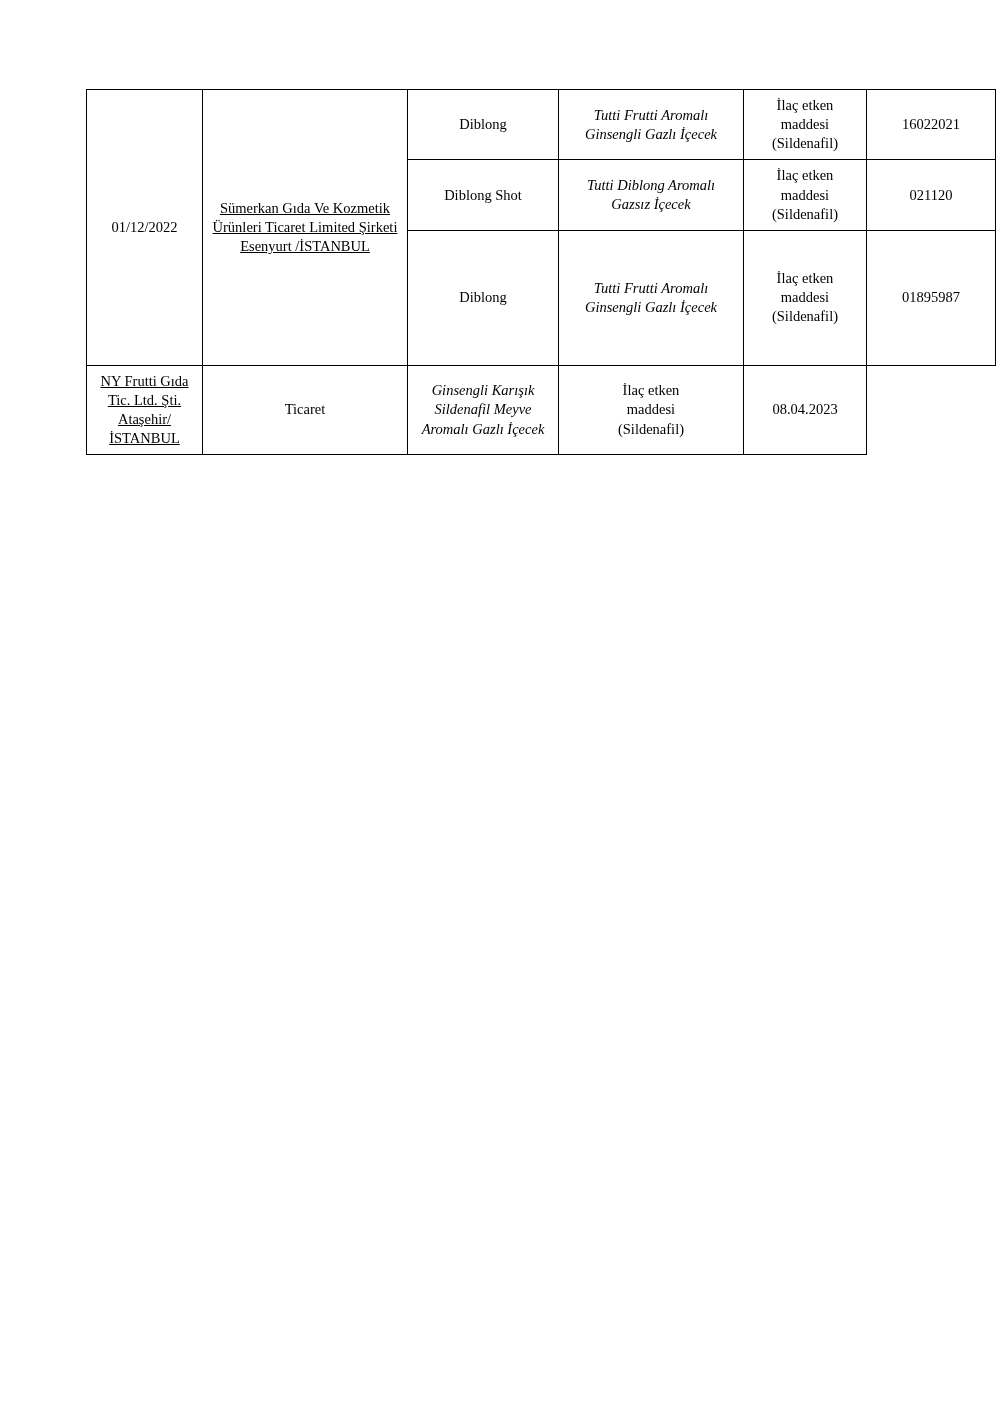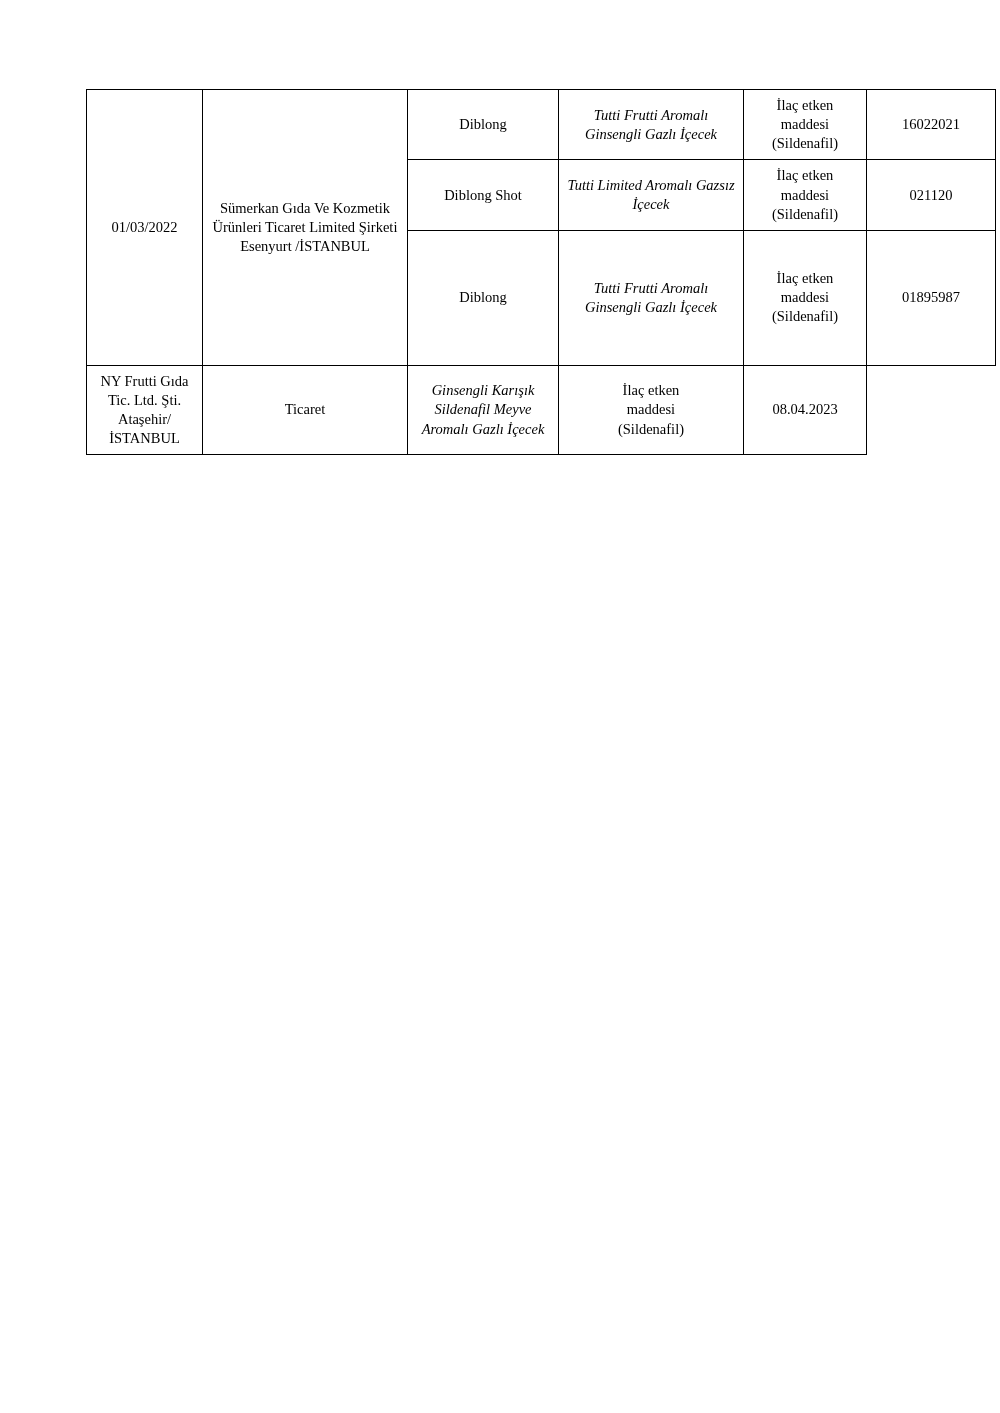--- a/index.html
+++ b/index.html
@@ -36,55 +36,55 @@
   table.doc-table td {
     border: 1px solid #000000;
     vertical-align: middle;
     text-align: center;
     font-size: 14.5px;
     line-height: 1.32;
     padding: 6px 7px;
     font-family: "Liberation Serif", serif;
   }
   td.col-date   { width: 101px; }
-  td.col-firm   { width: 190px; }
+  td.col-firm   { width: 190px; text-decoration: underline; }
   td.col-brand  { width: 136px; }
   td.col-prod   { width: 170px; font-style: italic; }
   td.col-reason { width: 108px; }
   td.col-batch  { width: 114px; }
 
   .cell-reason {
     text-align: left;
     padding-left: 12px;
   }
   .reason-line { display: block; }
 </style>
 </head>
 <body>
 
 <div class="page">
   <div class="table-wrap">
     <table class="doc-table">
       <tbody>
         <tr>
-          <td class="col-date" rowspan="3">01/03/2022</td>
+          <td class="col-date" rowspan="3">01/12/2022</td>
           <td class="col-firm" rowspan="3">Sümerkan Gıda Ve Kozmetik Ürünleri Ticaret Limited Şirketi Esenyurt /İSTANBUL</td>
           <td class="col-brand">Diblong</td>
           <td class="col-prod">Tutti Frutti Aromalı Ginsengli Gazlı İçecek</td>
           <td class="col-reason cell-reason">
             <span class="reason-line">İlaç etken</span>
             <span class="reason-line">maddesi</span>
             <span class="reason-line">(Sildenafil)</span>
           </td>
           <td class="col-batch">16022021</td>
         </tr>
 
         <tr>
           <td class="col-brand">Diblong Shot</td>
-          <td class="col-prod">Tutti Limited  Aromalı Gazsız İçecek</td>
+          <td class="col-prod">Tutti Diblong  Aromalı Gazsız İçecek</td>
           <td class="col-reason cell-reason">
             <span class="reason-line">İlaç etken</span>
             <span class="reason-line">maddesi</span>
             <span class="reason-line">(Sildenafil)</span>
           </td>
           <td class="col-batch">021120</td>
         </tr>
 
         <tr>
           <td class="col-brand" style="height:122px">Diblong</td>

